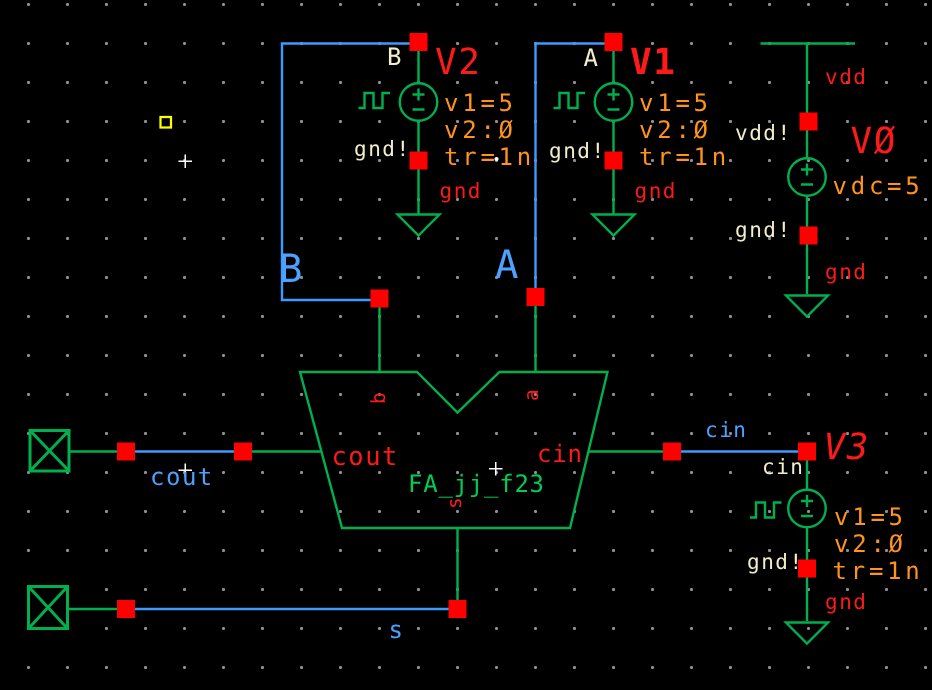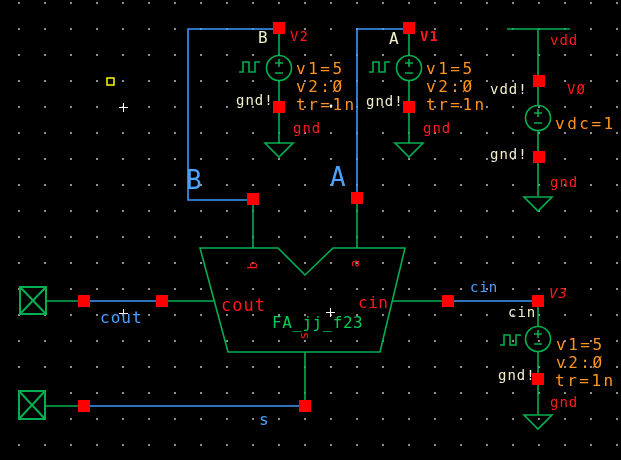--- a/index.html
+++ b/index.html
@@ -6,21 +6,21 @@
   #canvas{
     position:relative;width:621px;height:460px;background:#000;overflow:hidden;
     background-image:radial-gradient(circle at 1px 1px,#8f8f98 0.8px,transparent 1.3px);
     background-size:26px 26px;background-position:18px 2px;
     font-family:"DejaVu Sans Mono",monospace;
   }
   #wires{position:absolute;left:0;top:0;}
   .lbl{position:absolute;line-height:1;white-space:pre;}
   .io{color:#f2eecb;font-size:14px;letter-spacing:1px;}          
   .io-big{color:#f2eecb;font-size:16px;letter-spacing:1px;}
-  .inst{color:#ff1a1a;font-size:14px;letter-spacing:1px;}        
+  .inst{color:#ff1a1a;font-size:24px;letter-spacing:1px;}        
   .rnet{color:#ff1a1a;font-size:14px;letter-spacing:1px;}        
   .param{color:#ff931e;font-size:16px;letter-spacing:2.5px;margin-top:12px;}     
   .net{color:#4da2ff;font-size:16px;letter-spacing:1px;}         
   .net-sm{color:#4da2ff;font-size:14px;letter-spacing:1px;}
   .net-big{color:#4da2ff;font-size:26px;}
   .pin{color:#ff1a1a;font-size:17px;letter-spacing:1px;}         
   .pin-sm{color:#ff1a1a;font-size:16px;letter-spacing:0.5px;}
   .cell{color:#00cc55;font-size:16px;letter-spacing:0.5px;}      
   .rot{transform:rotate(-90deg);font-size:13px;color:#ff1a1a;}
   .cross{position:absolute;width:9px;height:9px;pointer-events:none;}
@@ -135,24 +135,24 @@
   <span class="lbl rnet" style="left:293px;top:121px;">gnd</span>
 
   <span class="lbl io-big" style="left:389px;top:31px;">A</span>
   <span class="lbl inst" style="left:420px;top:29px;font-weight:bold;">V1</span>
   <span class="lbl param" style="left:426px;top:49px;">v1=5</span>
   <span class="lbl param" style="left:426px;top:67px;">v2:Ø</span>
   <span class="lbl param" style="left:426px;top:85px;">tr=1n</span>
   <span class="lbl io" style="left:366px;top:94px;">gnd!</span>
   <span class="lbl rnet" style="left:423px;top:121px;">gnd</span>
 
-  <span class="lbl rnet" style="left:550px;top:33px;">vdd</span>
+  <span class="lbl rnet" style="left:550px;top:45px;">vdd</span>
   <span class="lbl io" style="left:490px;top:82px;">vdd!</span>
   <span class="lbl inst" style="left:567px;top:82px;">VØ</span>
-  <span class="lbl param" style="left:555px;top:104px;">vdc=1</span>
+  <span class="lbl param" style="left:555px;top:104px;">vdc=5</span>
   <span class="lbl io" style="left:490px;top:147px;">gnd!</span>
   <span class="lbl rnet" style="left:550px;top:175px;">gnd</span>
 
   <span class="lbl io" style="left:508px;top:305px;">cin</span>
   <span class="lbl inst" style="left:549px;top:286px;font-style:italic;">V3</span>
   <span class="lbl param" style="left:556px;top:325px;">v1=5</span>
   <span class="lbl param" style="left:556px;top:343px;">v2:Ø</span>
   <span class="lbl param" style="left:555px;top:361px;">tr=1n</span>
   <span class="lbl io" style="left:498px;top:368px;">gnd!</span>
   <span class="lbl rnet" style="left:550px;top:395px;">gnd</span>

